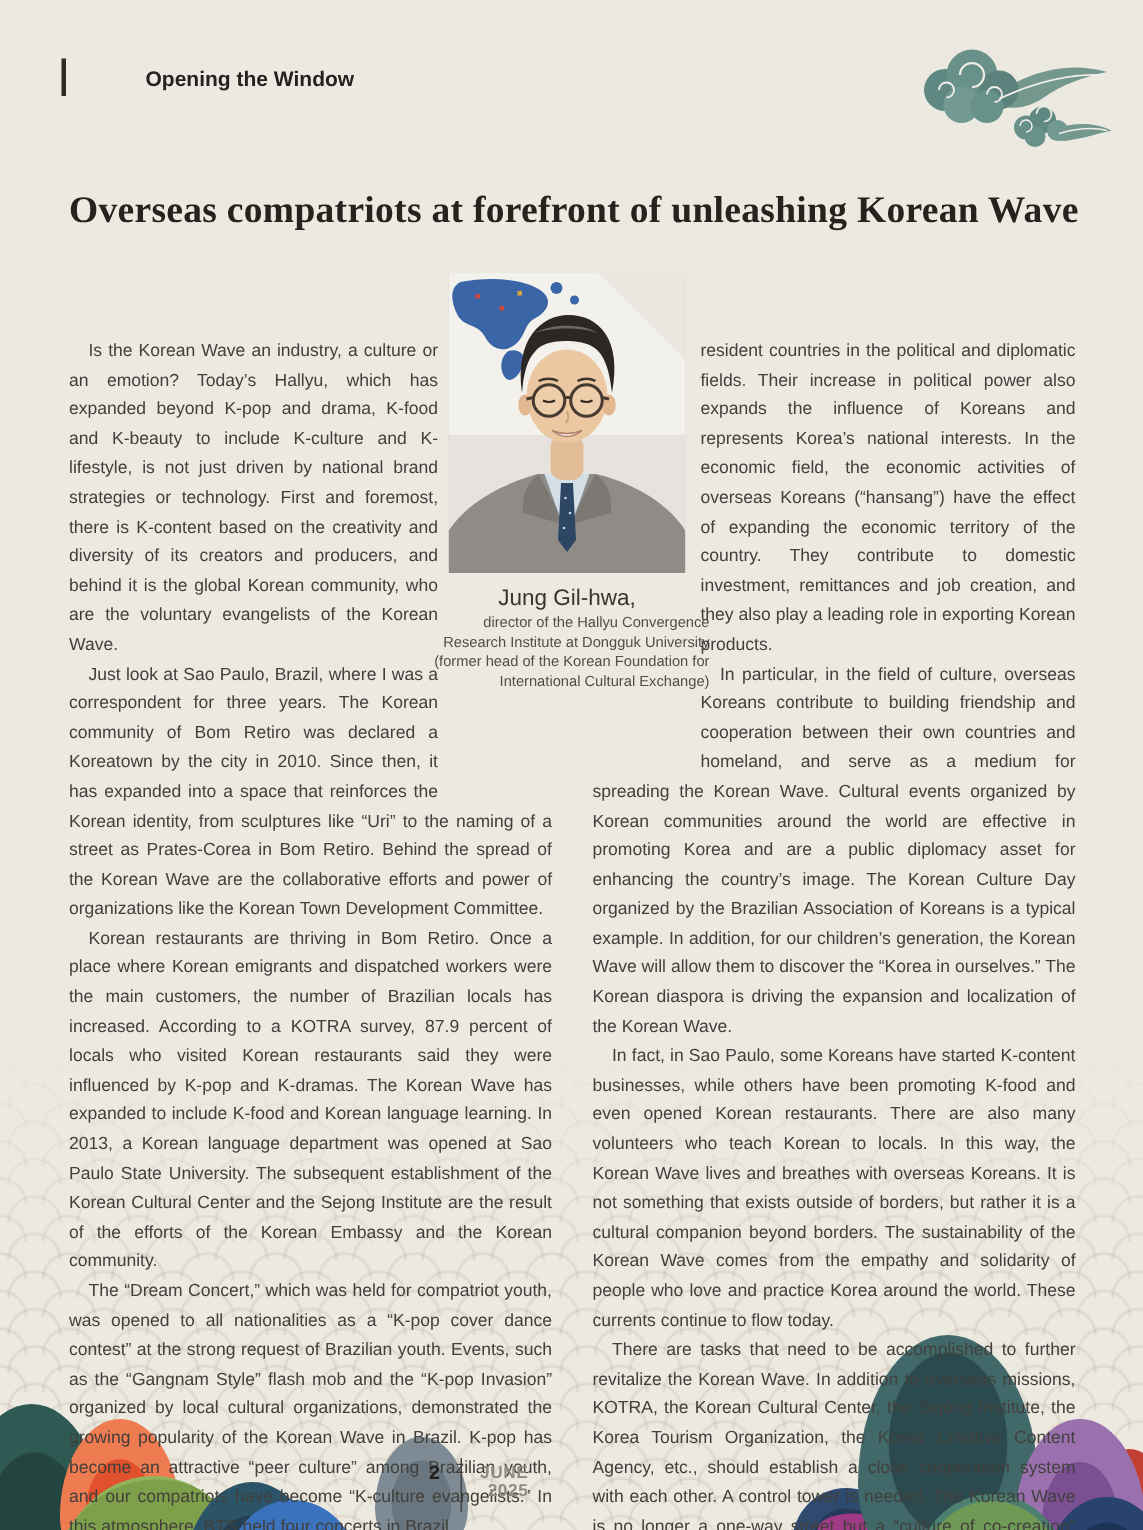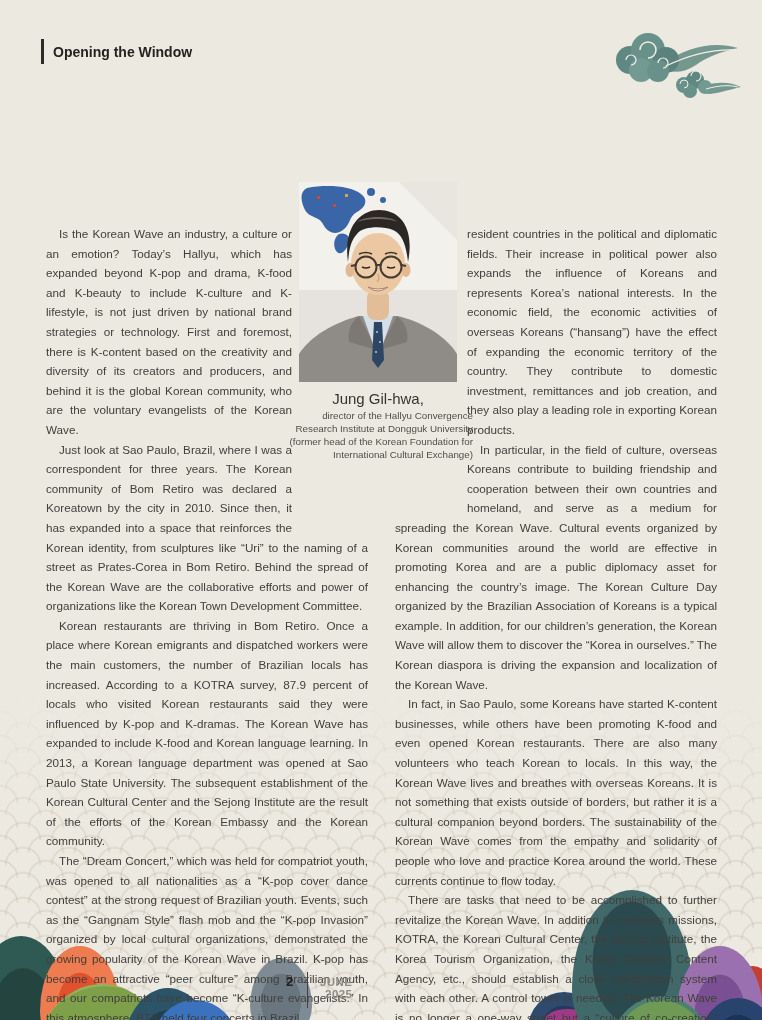--- a/index.html
+++ b/index.html
@@ -19,21 +19,21 @@
     background-size:46px 25px;
     background-position:0 0,23px 13px;
   }
   .scallop-fade{
     position:absolute;left:0;right:0;top:690px;height:150px;z-index:0;
     background:linear-gradient(#ece9e1, rgba(236,233,225,0));
   }
   
   .kicker{position:absolute;left:41px;top:39px;display:flex;align-items:center;z-index:2;}
   .kicker-bar{width:3px;height:25px;background:#2e2c29;margin-right:9px;}
-  .kicker-text{font-size:14px;font-weight:bold;color:#242220;letter-spacing:0;}
+  .kicker-text{font-size:14px;font-weight:bold;color:#242220;letter-spacing:0;margin-left:44px;}
   
   .title{
     position:absolute;left:46px;top:110px;width:680px;z-index:2;
     font-family:"Liberation Serif","DejaVu Serif",serif;
     font-size:25px;font-weight:bold;color:#26221e;letter-spacing:.2px;
   }
   
   .col{
     position:absolute;top:182px;z-index:2;
     font-size:11.7px;line-height:19.6px;text-align:justify;color:#42403c;margin-top:42px;
@@ -104,20 +104,21 @@
       <circle cx="12" cy="11" r="8" fill="#5d8a82"></circle>
       <circle cx="23" cy="6" r="9" fill="#54807a"></circle>
       <circle cx="33" cy="13" r="7" fill="#68948c"></circle>
       <circle cx="18" cy="17" r="7" fill="#5d8a82"></circle>
       <path d="M19,2 a5,5 0 1 1 5,5" stroke="#f2efe8" stroke-width="1.1" fill="none"></path>
       <path d="M8,10 a4,4 0 1 1 4,4" stroke="#f2efe8" stroke-width="1" fill="none"></path>
       <path d="M34,15 C48,11 58,11 66,13" stroke="#f2efe8" stroke-width="1" fill="none"></path>
     </g>
   </svg>
 
+  <h1 class="title">Overseas compatriots at forefront of unleashing Korean Wave</h1>
 
   <div class="col col-left">
     <div class="spacer-right"></div>
     <p>Is the Korean Wave an industry, a culture or an emotion? Today’s Hallyu, which has expanded beyond K-pop and drama, K-food and K-beauty to include K-culture and K-lifestyle, is not just driven by national brand strategies or technology. First and foremost, there is K-content based on the creativity and diversity of its creators and producers, and behind it is the global Korean community, who are the voluntary evangelists of the Korean Wave.</p>
     <p>Just look at Sao Paulo, Brazil, where I was a correspondent for three years. The Korean community of Bom Retiro was declared a Koreatown by the city in 2010. Since then, it has expanded into a space that reinforces the Korean identity, from sculptures like “Uri” to the naming of a street as Prates-Corea in Bom Retiro. Behind the spread of the Korean Wave are the collaborative efforts and power of organizations like the Korean Town Development Committee.</p>
     <p>Korean restaurants are thriving in Bom Retiro. Once a place where Korean emigrants and dispatched workers were the main customers, the number of Brazilian locals has increased. According to a KOTRA survey, 87.9 percent of locals who visited Korean restaurants said they were influenced by K-pop and K-dramas. The Korean Wave has expanded to include K-food and Korean language learning. In 2013, a Korean language department was opened at Sao Paulo State University. The subsequent establishment of the Korean Cultural Center and the Sejong Institute are the result of the efforts of the Korean Embassy and the Korean community.</p>
     <p>The “Dream Concert,” which was held for compatriot youth, was opened to all nationalities as a “K-pop cover dance contest” at the strong request of Brazilian youth. Events, such as the “Gangnam Style” flash mob and the “K-pop Invasion” organized by local cultural organizations, demonstrated the growing popularity of the Korean Wave in Brazil. K-pop has become an attractive “peer culture” among Brazilian youth, and our compatriots have become “K-culture evangelists.” In this atmosphere, BTS held four concerts in Brazil.</p>
     <p>Indeed, the role of overseas Koreans is important. According to the Overseas Koreans Agency, overseas Koreans contribute to building friendship and cooperation between their home and</p>
   </div>
 

